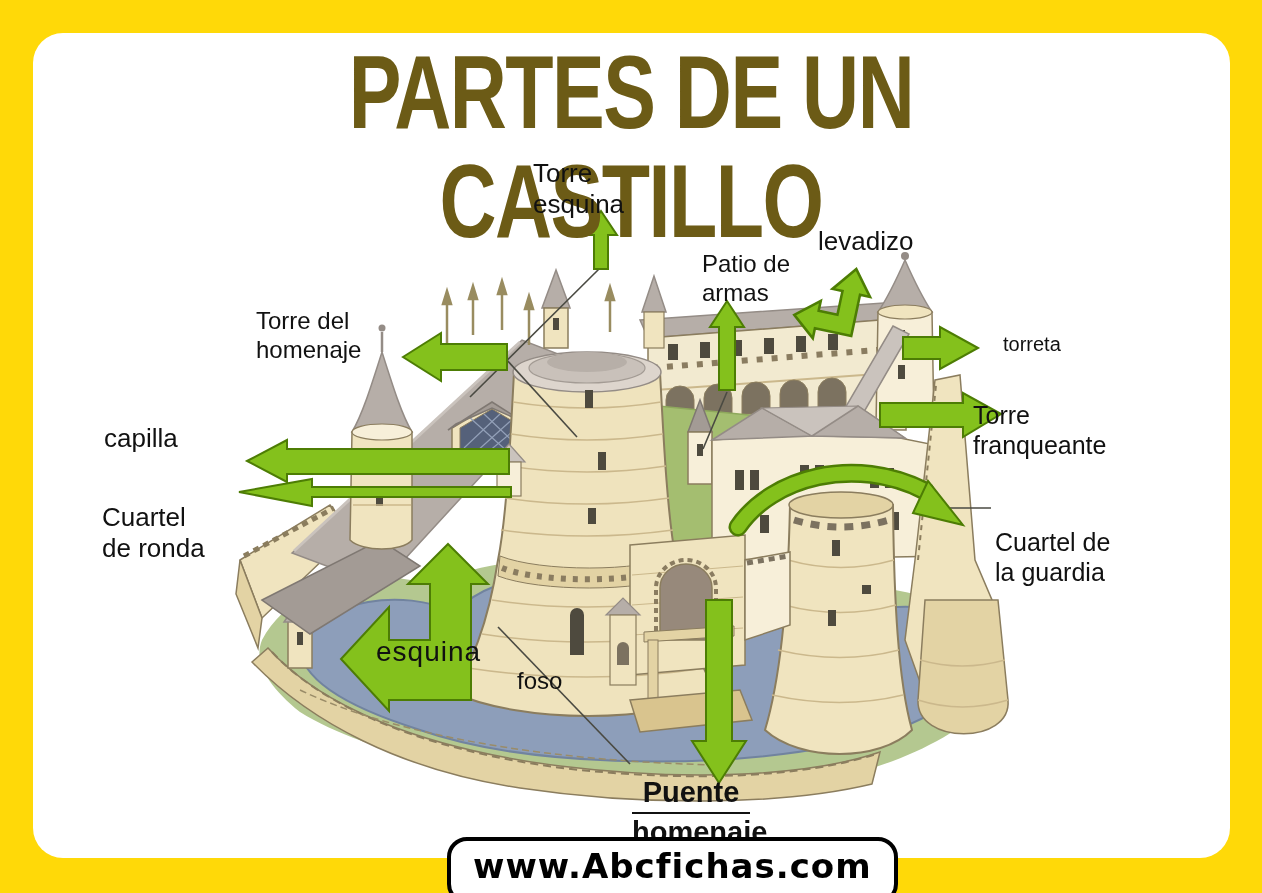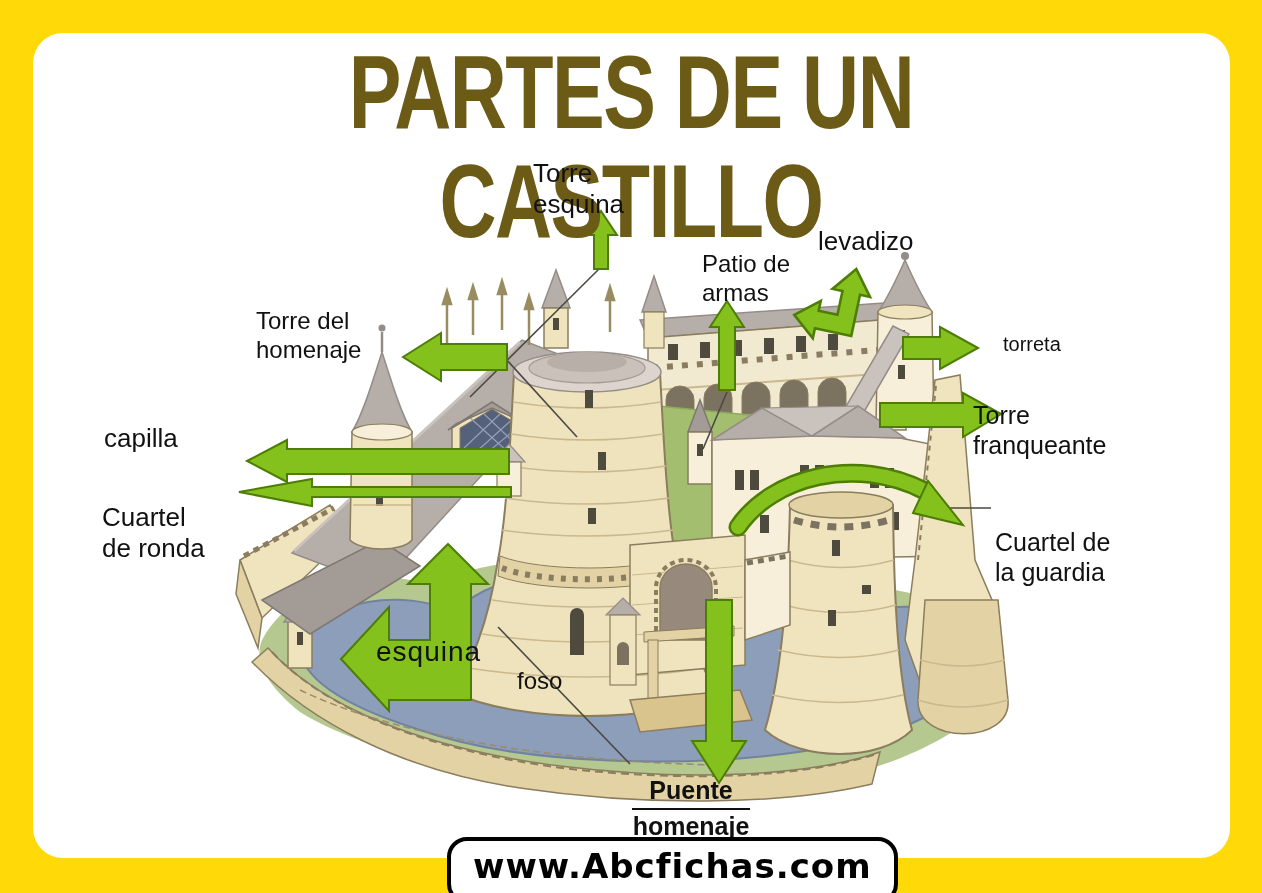--- a/index.html
+++ b/index.html
@@ -20,21 +20,21 @@
   #t-castillo{left:818px;top:226px;font-size:26px;}
   #t-patio{left:702px;top:250px;font-size:24px;}
   #t-homenaje{left:256px;top:307px;font-size:24px;}
   #t-torreta{left:1003px;top:332px;font-size:20px;}
   #t-franq{left:973px;top:400px;font-size:25px;}
   #t-capilla{left:104px;top:423px;font-size:26px;}
   #t-camino{left:102px;top:502px;font-size:26px;}
   #t-cuartel{left:995px;top:493px;font-size:25px;margin-top:34px;}
   #t-garita{left:376px;top:635px;font-size:28px;letter-spacing:1px;}
   #t-foso{left:517px;top:667px;font-size:24px;}
-  #t-puente{left:632px;top:776px;width:118px;text-align:center;font-size:25px;z-index:3;position:absolute;color:#111;font-weight:bold;}
+  #t-puente{left:632px;top:776px;width:118px;text-align:center;font-size:29px;z-index:3;position:absolute;color:#111;font-weight:bold;}
   #t-puente .divider{border-top:2px solid #111;margin:3px 0 2px;}
   .site{
     position:absolute;left:447px;top:837px;z-index:5;background:#fff;
     border:4px solid #000;border-radius:20px;padding:5px 22px 14px;
     font-family:"DejaVu Sans",sans-serif;font-size:34px;font-weight:bold;color:#000;
     letter-spacing:1px;
   }
 </style>
 </head>
 <body>

